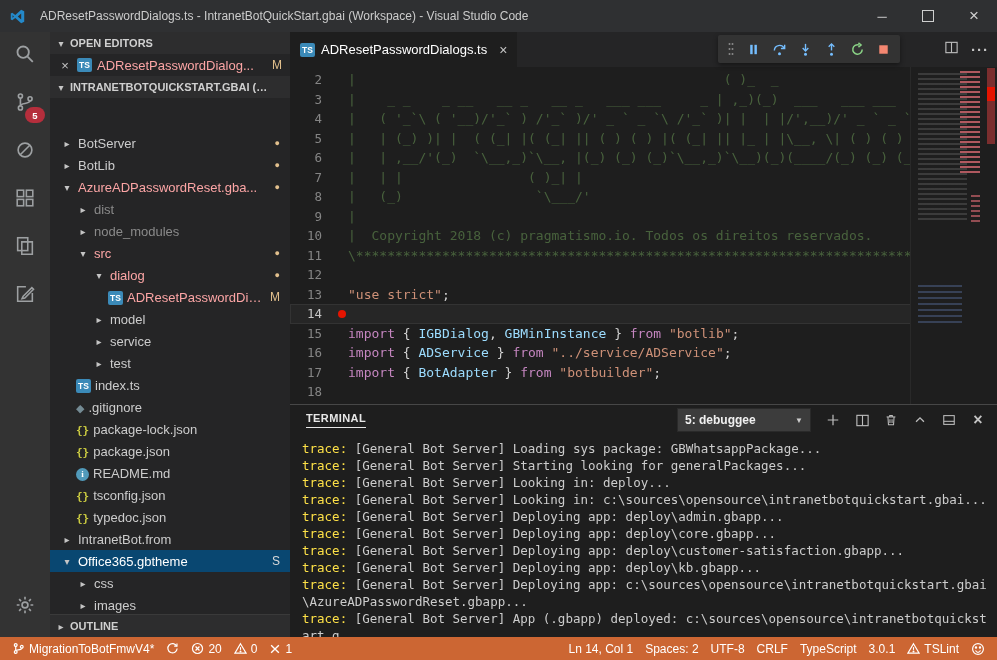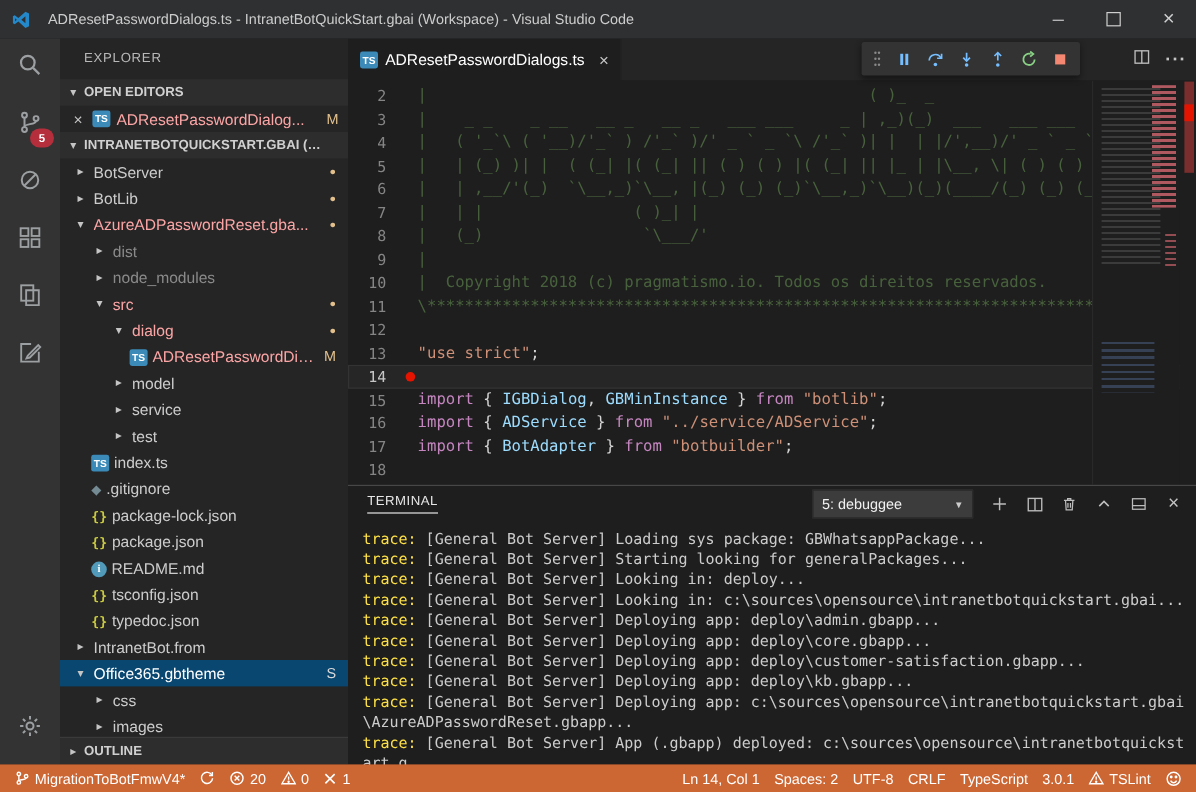--- a/index.html
+++ b/index.html
@@ -81,22 +81,22 @@
   .mm-marks2{position:absolute;right:3px;top:128px;width:9px;height:30px;
     background:repeating-linear-gradient(to bottom,rgba(224,108,117,0.6) 0 2px,transparent 2px 5px);}
   .mm-code{position:absolute;top:218px;left:7px;width:44px;height:42px;
     background:repeating-linear-gradient(to bottom,rgba(130,170,255,0.25) 0 2px,transparent 2px 6px);}
   .ovr{position:absolute;top:0;right:0;width:14px;height:100%;background:#1e1e1e;z-index:4;}
   .ovr-m1{position:absolute;top:1px;right:2px;width:8px;height:76px;background:rgba(200,60,60,0.55);}
   .ovr-m2{position:absolute;top:20px;right:2px;width:8px;height:14px;background:#e51400;}
   
   .terminal{position:absolute;top:372px;left:0;right:0;bottom:0;background:#1e1e1e;border-top:1px solid #474747;z-index:6;}
   .term-header{height:30px;display:flex;align-items:center;padding:0 10px 0 16px;}
-  .term-tab{font-size:11px;font-weight:normal;letter-spacing:.4px;color:#e7e7e7;border-bottom:1px solid #e7e7e7;padding-bottom:3px;}
-  .term-right{margin-left:auto;display:flex;align-items:center;gap:13px;}
+  .term-tab{font-size:11px;font-weight:bold;letter-spacing:.4px;color:#e7e7e7;border-bottom:1px solid #e7e7e7;padding-bottom:3px;}
+  .term-right{margin-left:auto;display:flex;align-items:center;gap:13px;font-weight:bold;}
   .term-select{height:22px;min-width:118px;background:#3c3c3c;border:1px solid #2a2a2a;color:#f0f0f0;font-size:12px;
     display:flex;align-items:center;justify-content:space-between;padding:0 7px;gap:10px;}
   .dd-arrow{font-size:8px;color:#cccccc;}
   .term-actions{display:flex;align-items:center;gap:11px;}
   .term-actions span{display:flex;align-items:center;justify-content:center;width:18px;height:18px;}
   .x-glyph{color:#c5c5c5;font-size:16px;line-height:1;}
   .term-body{padding:5px 8px 0 12px;font-family:"DejaVu Sans Mono",monospace;font-size:12.5px;line-height:17px;color:#cccccc;
     word-break:break-all;white-space:pre-wrap;overflow:hidden;height:198px;}
   .t-prefix{color:#fde047;}
   
@@ -180,21 +180,20 @@
           <div class="ab-item">
             <span class="ab-ic"><svg width="22" height="22" viewBox="0 0 24 24" fill="none" stroke="#9da0a2" stroke-width="1.8">
                 <circle cx="12" cy="12" r="3.2"></circle>
                 <path d="M12 3v3M12 18v3M3 12h3M18 12h3M5.6 5.6l2.1 2.1M16.3 16.3l2.1 2.1M18.4 5.6l-2.1 2.1M7.7 16.3l-2.1 2.1"></path>
               </svg></span>
           </div>
         </div>
     </div>
 
     <div class="sidebar">
-      <div class="sb-title">EXPLORER</div>
       <div class="section-header">
         <span class="chev">▾</span>
         <span>OPEN EDITORS</span>
       </div>
       <div class="open-editor-row">
         <span class="oe-close">×</span>
         <span class="ts-badge">TS</span>
         <span class="oe-label c-modified">ADResetPasswordDialog...</span>
         <span class="gbadge">M</span>
       </div>

